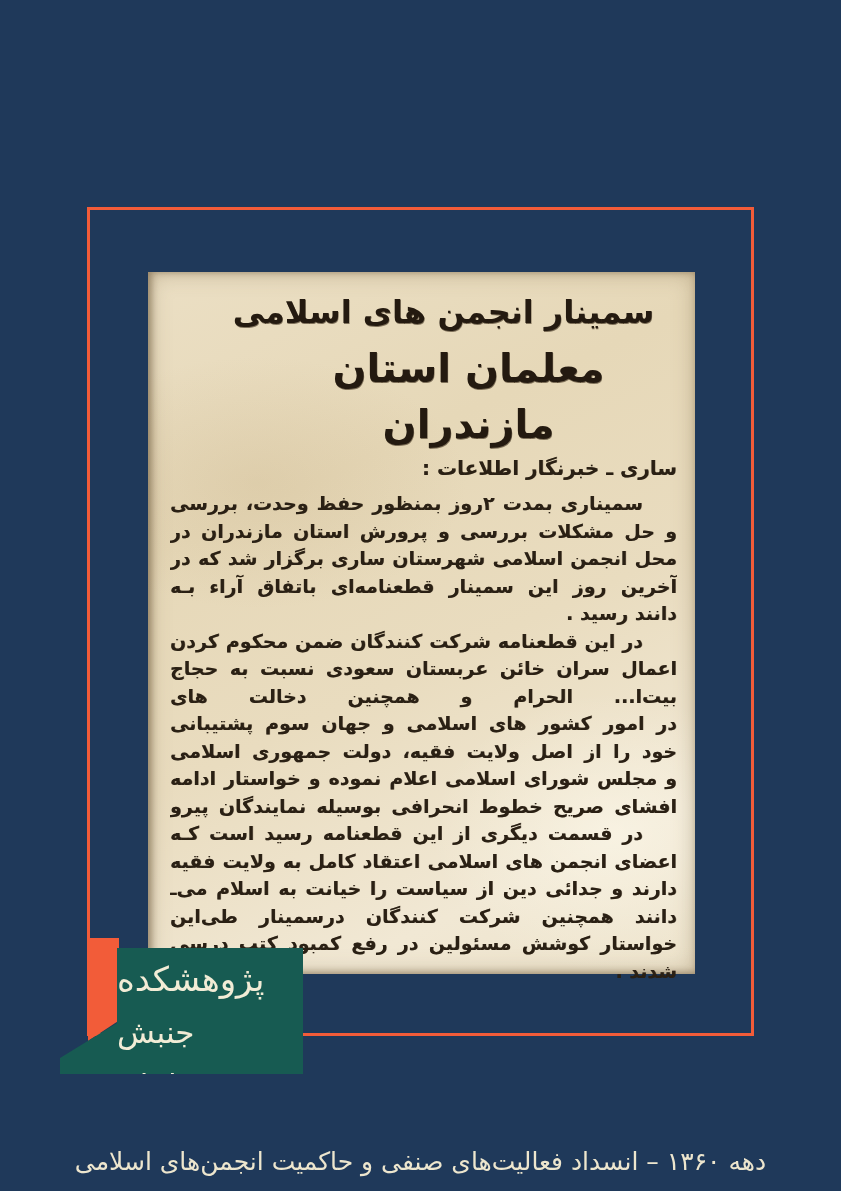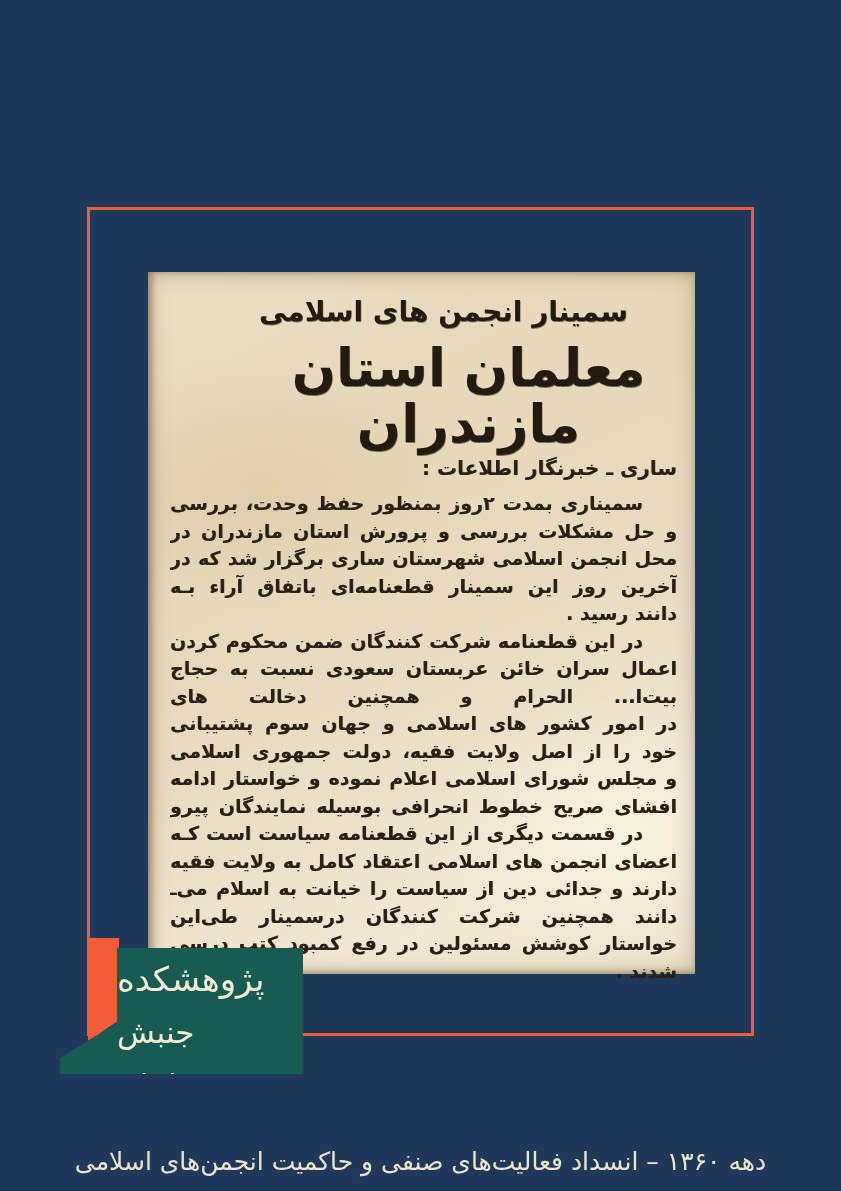--- a/index.html
+++ b/index.html
@@ -42,22 +42,22 @@
     color: #2A2014;
     z-index: 2;
   }
   .headline {
     font-weight: bold;
     text-align: center;
     color: #241A10;
     text-shadow: 0.5px 0.5px 0 rgba(40,25,10,0.55);
     letter-spacing: 1px;
   }
-  .headline.l1 { font-size: 28px; line-height: 56px; padding-left: 40px; }
-  .headline.l2 { font-size: 52px; line-height: 56px; padding-left: 90px; }
+  .headline.l1 { font-size: 32px; line-height: 56px; padding-left: 40px; }
+  .headline.l2 { font-size: 40px; line-height: 56px; padding-left: 90px; }
   .byline {
     font-weight: bold;
     font-size: 20px;
     line-height: 32px;
     padding-left: 180px;
     text-shadow: 0.4px 0.4px 0 rgba(40,25,10,0.5);
   }
   .article-body {
     margin-top: 6px;
     font-size: 19px;
@@ -134,21 +134,21 @@
       <div>
         <div class="t-line ind">در این قطعنامه شرکت کنندگان ضمن محکوم کردن</div>
         <div class="t-line">اعمال سران خائن عربستان سعودی نسبت به حجاج</div>
         <div class="t-line">بیت‌ا... الحرام و همچنین دخالت های ابرقدرتهای‌ستمگر</div>
         <div class="t-line">در امور کشور های اسلامی و جهان سوم پشتیبانی</div>
         <div class="t-line">خود را از اصل ولایت فقیه، دولت جمهوری اسلامی</div>
         <div class="t-line">و مجلس شورای اسلامی اعلام نموده و خواستار ادامه</div>
         <div class="t-line">افشای صریح خطوط انحرافی بوسیله نمایندگان پیرو</div>
       </div>
       <div>
-        <div class="t-line ind">در قسمت دیگری از این قطعنامه سیاست است کـه</div>
+        <div class="t-line ind">در قسمت دیگری از این قطعنامه رسید است کـه</div>
         <div class="t-line">اعضای انجمن های اسلامی اعتقاد کامل به ولایت فقیه</div>
         <div class="t-line">دارند و جدائی دین از سیاست را خیانت به اسلام می‌ـ</div>
         <div class="t-line">دانند همچنین شرکت کنندگان درسمینار طی‌این قطعنامه</div>
         <div class="t-line">خواستار کوشش مسئولین در رفع کمبود کتب درسی</div>
         <div class="t-line end">شدند .</div>
       </div>
     </div>
   </div>
 
   <div class="logo-orange"></div>

